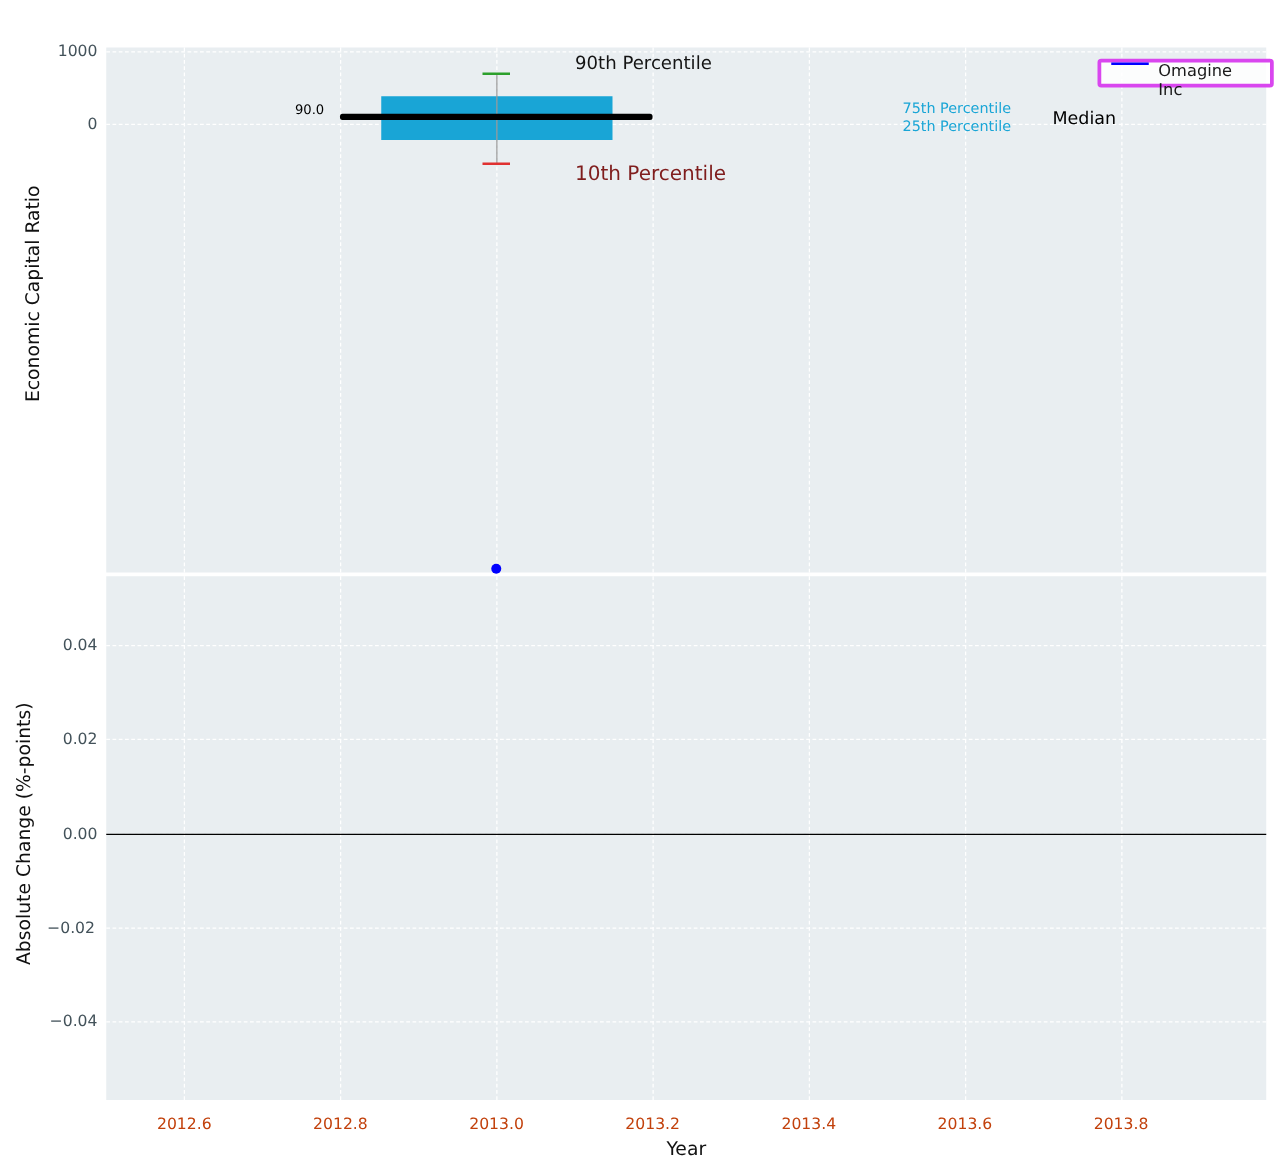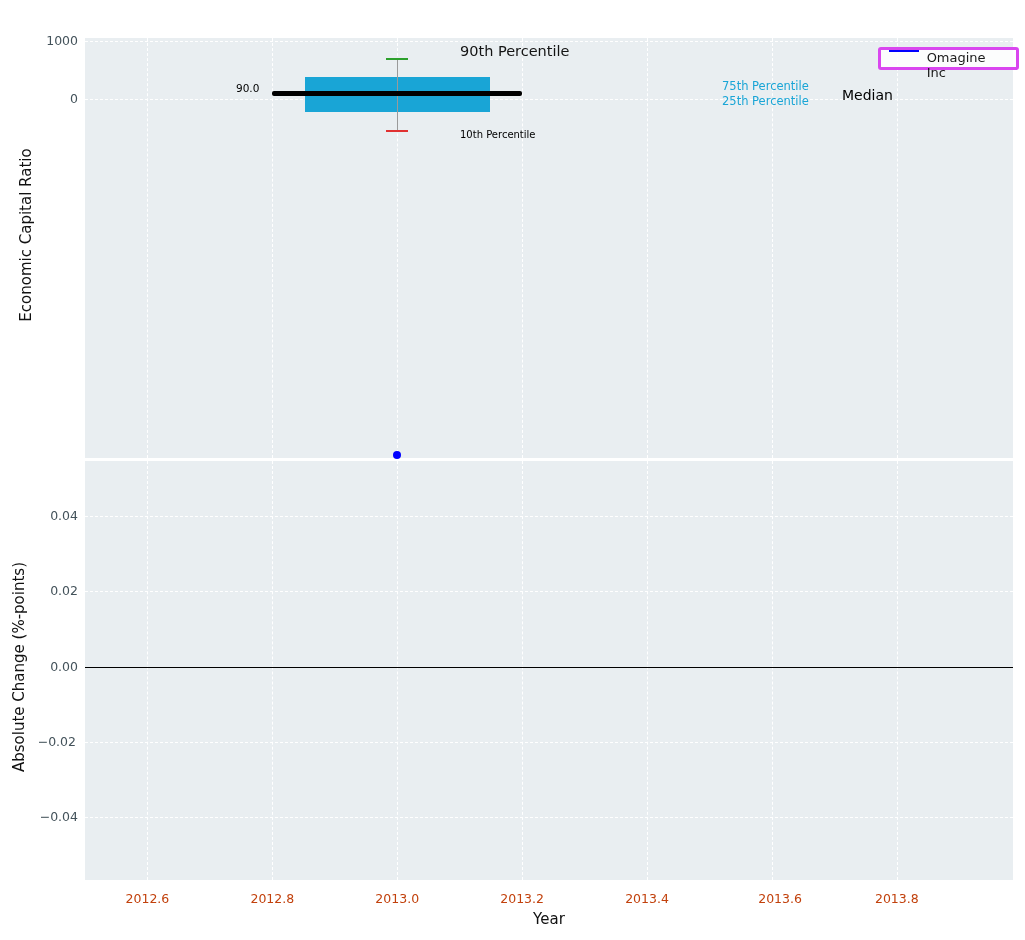--- a/index.html
+++ b/index.html
@@ -17,21 +17,21 @@
   .xtick{position:absolute;width:60px;text-align:center;font-size:12.5px;color:#c2410c;z-index:5;}
   .ytick{position:absolute;width:40px;font-size:12.5px;color:#43525a;text-align:right;line-height:16px;z-index:5;}
   .zeroline{position:absolute;height:0;border-top:1.5px solid #000;z-index:2;}
   .whisker{position:absolute;width:0;border-left:1px solid #9a9a9a;z-index:3;}
   .cap{position:absolute;height:2px;z-index:3;}
   .iqr{position:absolute;z-index:2;}
   .median{position:absolute;height:5px;border-radius:2px;z-index:4;}
   .dot{position:absolute;width:8px;height:8px;border-radius:50%;z-index:4;}
   .ann{position:absolute;white-space:nowrap;z-index:6;}
   .ann-90{left:460px;top:43px;font-size:14.5px;color:#141414;}
-  .ann-10{left:460px;top:129px;font-size:10px;color:#000000;}
+  .ann-10{left:460px;top:129px;font-size:16px;color:#7f1d1d;}
   .ann-75{left:722px;top:79px;font-size:11.5px;}
   .ann-25{left:722px;top:94px;font-size:11.5px;}
   .ann-median{left:842px;top:87px;font-size:14px;color:#000;}
   .ann-median-value{left:204px;top:82px;font-size:10.5px;color:#000;margin-left:32px;}
   .legend{position:absolute;left:866px;top:47px;width:141px;height:23px;border:3px solid #d946ef;border-radius:3px;
           background:rgba(255,255,255,0.85);display:flex;align-items:flex-start;padding:0 8px;box-sizing:border-box;z-index:6;margin-left:12px;}
   .legend-line{display:inline-block;width:30px;height:0;border-top:2px solid #0000ff;margin-right:8px;}
   .legend-label{font-size:13px;color:#1a1a1a;}
 </style>
 </head>
@@ -68,21 +68,21 @@
       <div class="vgrid" style="left: 397.248px; top: 461px; height: 419px;"></div>
       <div class="xtick" style="left: 367.248px; top: 891px;">2013.0</div>
       <div class="vgrid" style="left: 522.147px; top: 38px; height: 420px;"></div>
       <div class="vgrid" style="left: 522.147px; top: 461px; height: 419px;"></div>
       <div class="xtick" style="left: 492.147px; top: 891px;">2013.2</div>
       <div class="vgrid" style="left: 647.046px; top: 38px; height: 420px;"></div>
       <div class="vgrid" style="left: 647.046px; top: 461px; height: 419px;"></div>
       <div class="xtick" style="left: 617.046px; top: 891px;">2013.4</div>
       <div class="vgrid" style="left: 771.945px; top: 38px; height: 420px;"></div>
       <div class="vgrid" style="left: 771.945px; top: 461px; height: 419px;"></div>
-      <div class="xtick" style="left: 741.945px; top: 891px; text-align: right;">2013.6</div>
+      <div class="xtick" style="left: 741.945px; top: 891px;">2013.6</div>
       <div class="vgrid" style="left: 896.844px; top: 38px; height: 420px;"></div>
       <div class="vgrid" style="left: 896.844px; top: 461px; height: 419px;"></div>
       <div class="xtick" style="left: 866.844px; top: 891px;">2013.8</div>
       <div class="hgrid" style="left: 85px; top: 41.0157px; width: 928px;"></div>
       <div class="ytick" style="left: 38px; top: 33.0157px;">1000</div>
       <div class="hgrid" style="left: 85px; top: 99.0108px; width: 928px;"></div>
       <div class="ytick" style="left: 38px; top: 91.0108px;">0</div>
       <div class="hgrid" style="left: 85px; top: 516.24px; width: 928px;"></div>
       <div class="ytick" style="left: 38px; top: 508.24px;">0.04</div>
       <div class="hgrid" style="left: 85px; top: 591.397px; width: 928px;"></div>

